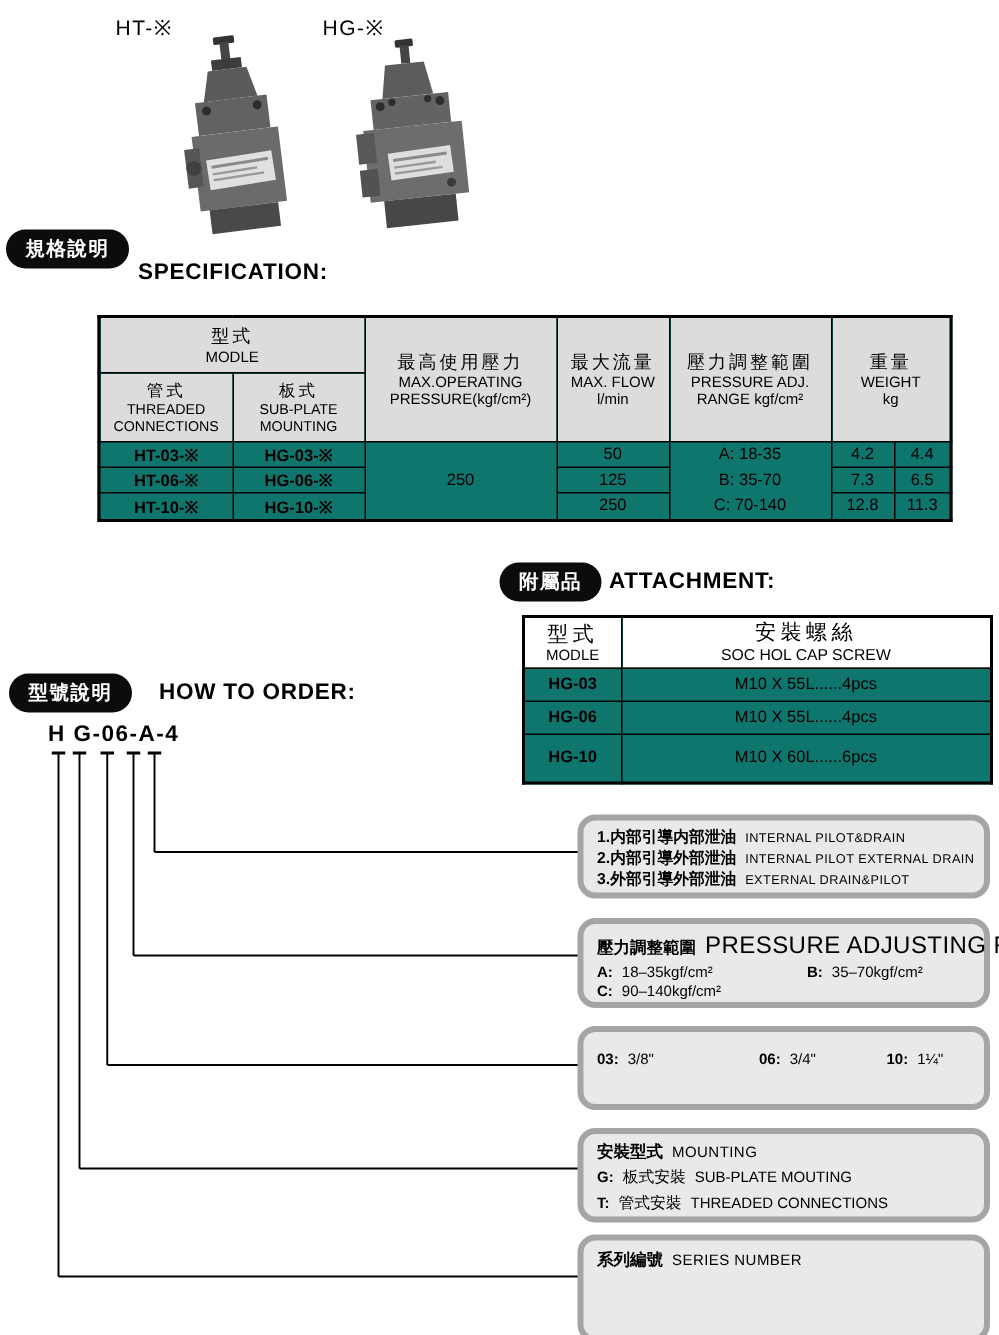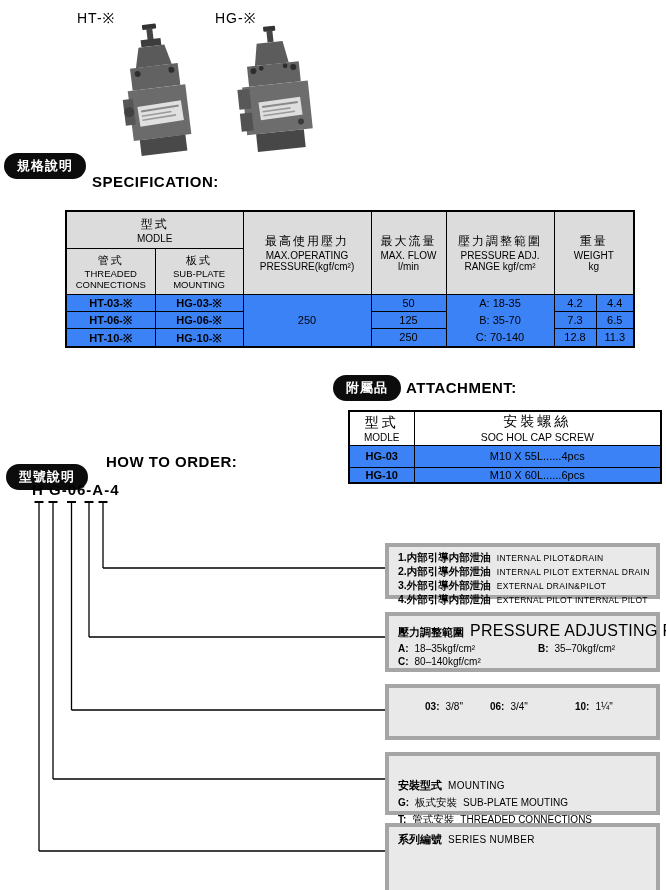--- a/index.html
+++ b/index.html
@@ -6,40 +6,40 @@
   .page{position:relative;width:666px;height:890px;background:#fff;overflow:hidden;
         font-family:"Liberation Sans",sans-serif;color:#000;}
   .abs{position:absolute;}
 
   
   .badge{background:#0c0c0c;color:#fff;font-weight:bold;font-size:13px;
          border-radius:14px;padding:4px 13px;letter-spacing:1px;display:inline-block;}
   .sec-title{font-weight:bold;font-size:15px;letter-spacing:.5px;}
 
   
-  table.grid{border-collapse:collapse;table-layout:fixed;background:#3b82f6;}
+  table.grid{border-collapse:collapse;table-layout:fixed;background:#0f766e;}
   table.grid td{border:1px solid #000;text-align:center;vertical-align:middle;padding:0;overflow:hidden;}
   table.spec{width:568px;border:2px solid #000;}
   .spec .hd{background:#dcdcdc;}
   .zh{font-size:12px;letter-spacing:2px;}
   .en{font-size:10px;letter-spacing:0px;}
   .en2{font-size:9.5px;}
   .cell{font-size:11px;}
   .bold{font-weight:bold;}
   .range-cell div{height:17px;line-height:17px;font-size:11px;}
 
   
   table.att{width:312px;border:2px solid #000;}
   .att .hd{background:#fff;}
   .att .zh-big{font-size:14px;letter-spacing:3px;}
   .att .en-s{font-size:10px;}
 
   
   .obox{position:absolute;left:385px;width:275px;box-sizing:border-box;
-        background:#e9e9e9;border:4px solid #a5a5a5;border-radius:0;
+        background:#e9e9e9;border:4px solid #a5a5a5;border-radius:12px;
         padding:5px 9px;z-index:2;}
   .brow{display:flex;align-items:baseline;gap:6px;white-space:nowrap;}
   .bzh{font-weight:bold;font-size:10.5px;}
   .ben{font-size:8.5px;letter-spacing:.3px;}
   .bkey{font-weight:bold;font-size:10px;}
   .bval{font-size:10px;}
   .code{font-weight:bold;font-size:15px;letter-spacing:1px;}
 
   svg.connectors{position:absolute;left:0;top:0;z-index:1;}
   .photo{position:absolute;}
@@ -199,29 +199,33 @@
         </td>
         <td class="hd">
           <div class="zh-big">安裝螺絲</div>
           <div class="en-s" style="font-size:10.5px">SOC HOL CAP SCREW</div>
         </td>
       </tr>
       <tr style="height:22px">
         <td class="cell bold">HG-03</td>
         <td class="cell">M10  X  55L......4pcs</td>
       </tr>
-      <tr style="height:16px">
+      <tr style="height:22px">
+        <td class="cell bold">HG-06</td>
+        <td class="cell">M10  X  55L......4pcs</td>
+      </tr>
+      <tr style="height:33px">
         <td class="cell bold">HG-10</td>
         <td class="cell">M10  X  60L......6pcs</td>
       </tr>
     </tbody>
       </table>
   </div>
 
-  <div class="abs badge" style="left:6px;top:449px;margin-top:15px;">型號說明</div>
+  <div class="abs badge" style="left:6px;top:449px;">型號說明</div>
   <div class="abs sec-title" style="left:106px;top:453px;">HOW TO ORDER:</div>
 
   <div class="abs code" style="left:32px;top:481px;">H G-06-A-4</div>
 
   <svg class="connectors" width="666" height="890" viewBox="0 0 666 890">
     <g stroke="#000" stroke-width="1.3" fill="none">
 
       <path d="M34.5 502 H43.5 M48.5 502 H57.5 M67 502 H76 M84.5 502 H93.5 M98.5 502 H107.5" stroke-width="2"></path>
 
       <path d="M39 502 V851"></path>
@@ -244,65 +248,61 @@
         <span class="ben">INTERNAL PILOT&amp;DRAIN</span>
       </div>
     <div class="brow">
         <span class="bzh">2.内部引導外部泄油</span>
         <span class="ben">INTERNAL PILOT EXTERNAL DRAIN</span>
       </div>
     <div class="brow">
         <span class="bzh">3.外部引導外部泄油</span>
         <span class="ben">EXTERNAL DRAIN&amp;PILOT</span>
       </div>
-    <div class="brow">
-        <span class="bzh">4.外部引導内部泄油</span>
-        <span class="ben">EXTERNAL PILOT  INTERNAL PILOT</span>
-      </div>
   </div>
 
   <div class="obox" style="top:612px;height:60px;padding-top:6px;">
     <div class="brow">
         <span class="bzh" style="font-size:11px">壓力調整範圍</span>
         <span class="ben" style="font-size:16px">PRESSURE ADJUSTING RANGE</span>
       </div>
     <div style="display:flex;margin-top:3px;">
       <div class="brow" style="width:140px;">
           <span class="bkey">A:</span>
           <span class="bval">18–35kgf/cm²</span>
         </div>
       <div class="brow">
           <span class="bkey">B:</span>
           <span class="bval">35–70kgf/cm²</span>
         </div>
     </div>
     <div class="brow" style="margin-top:2px;">
         <span class="bkey">C:</span>
-        <span class="bval">80–140kgf/cm²</span>
+        <span class="bval">90–140kgf/cm²</span>
       </div>
   </div>
 
   <div class="obox" style="top:684px;height:56px;padding-top:8px;">
     <div style="display:flex;margin-top:5px;">
-      <div class="brow" style="width:92px;justify-content:center;">
+      <div class="brow" style="width:108px;">
           <span class="bkey">03:</span>
           <span class="bval">3/8"</span>
         </div>
       <div class="brow" style="width:85px;">
           <span class="bkey">06:</span>
           <span class="bval">3/4"</span>
         </div>
       <div class="brow">
           <span class="bkey">10:</span>
           <span class="bval">1¼"</span>
         </div>
     </div>
   </div>
 
-  <div class="obox" style="top:752px;height:63px;padding-top:22px;">
+  <div class="obox" style="top:752px;height:63px;padding-top:4px;">
     <div class="brow">
         <span class="bzh" style="font-size:11px">安裝型式</span>
         <span class="ben" style="font-size:10px">MOUNTING</span>
       </div>
     <div class="brow" style="margin-top:3px;">
         <span class="bkey">G:</span>
         <span class="bzh" style="font-weight:normal;font-size:10.5px">板式安裝</span>
         <span class="bval">SUB-PLATE MOUTING</span>
       </div>
     <div class="brow" style="margin-top:3px;">

